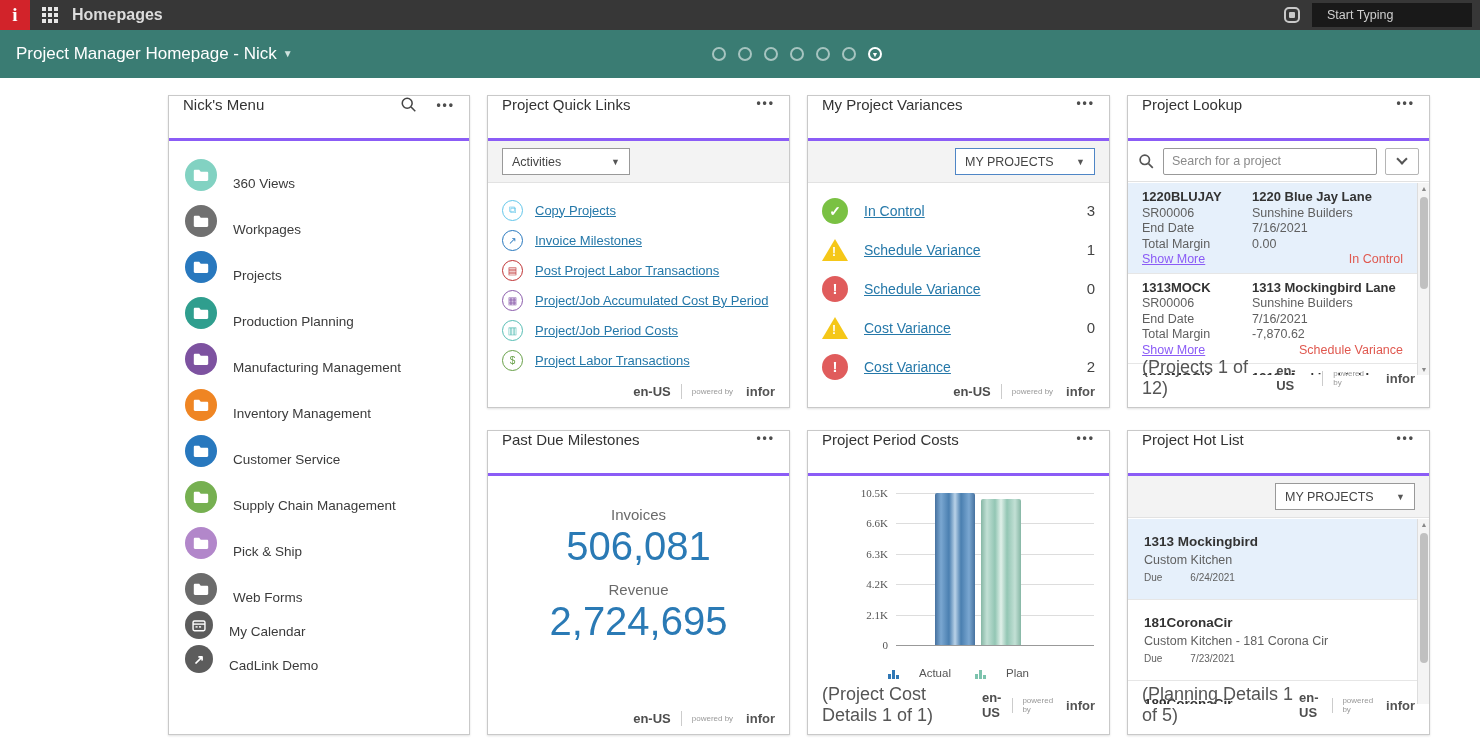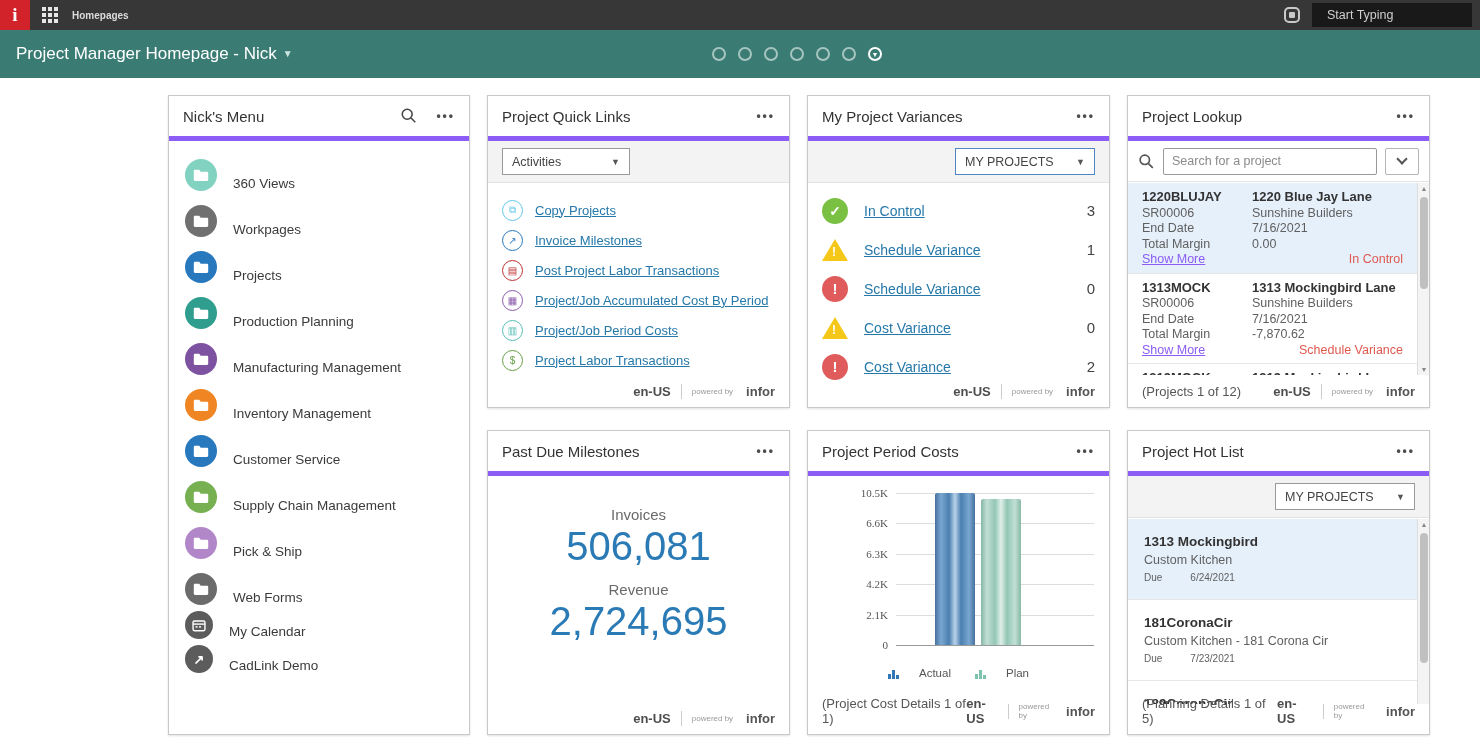--- a/index.html
+++ b/index.html
@@ -7,21 +7,21 @@
     font-family:"Liberation Sans", sans-serif; color:#333; }
 
   
   .topbar { height:30px; background:#373737; display:flex; align-items:center; position:relative; }
   .brand-logo { width:30px; height:30px; background:#d2232a; color:#fff; display:flex;
     align-items:center; justify-content:center; font-weight:bold; font-size:19px;
     font-family:"Liberation Serif", serif; cursor:pointer; }
   .apps-icon { margin-left:12px; display:grid; grid-template-columns:repeat(3,4px);
     grid-template-rows:repeat(3,4px); gap:2px; cursor:pointer; }
   .apps-icon span { background:#e6e6e6; width:4px; height:4px; }
-  .topbar-app { margin-left:14px; font-size:10px; font-weight:bold; color:#dcdcdc; cursor:pointer; }
+  .topbar-app { margin-left:14px; font-size:16px; font-weight:bold; color:#dcdcdc; cursor:pointer; }
   .topbar-right { position:absolute; right:8px; top:3px; display:flex; align-items:center; gap:12px; }
   .screen-icon { width:16px; height:16px; border:2px solid #c9c9c9; border-radius:5px;
     display:flex; align-items:center; justify-content:center; cursor:pointer; }
   .screen-icon i { width:6px; height:6px; background:#c9c9c9; border-radius:1px; display:block; }
   .top-search { width:160px; height:24px; background:#191919; display:flex; align-items:center;
     padding:0 8px; gap:7px; }
   .top-search input { flex:1; background:transparent; border:none; outline:none; color:#ddd;
     font-size:12.5px; font-family:"Liberation Sans", sans-serif; }
   .top-search input::placeholder { color:#cfcfcf; }
 
@@ -35,37 +35,37 @@
   .dot.active i { font-style:normal; color:#fff; font-size:7px; line-height:1; }
 
   
   .content { padding:17px 0 0 168px; }
   .grid { display:grid; grid-template-columns:302px 303px 303px 303px;
     grid-template-rows:313px 305px; column-gap:17px; row-gap:22px; }
   .card { background:#fff; border:1px solid #c9c9c9; box-shadow:0 1px 2px rgba(0,0,0,.12);
     position:relative; overflow:hidden; }
   .card.menu { grid-row:1 / span 2; }
 
-  .card-header { height:45px; border-bottom:5px solid #8b5cf6; display:flex; align-items:center;
+  .card-header { height:45px; border-bottom:3px solid #8b5cf6; display:flex; align-items:flex-start;
     padding:0 14px; }
   .card-title { font-size:15px; font-weight:500; color:#333; flex:1; }
   .hdr-actions { display:flex; align-items:center; gap:18px; }
   .ellipsis-btn { color:#4d4d4d; font-size:12px; letter-spacing:2px; cursor:pointer; font-weight:bold; }
   .hdr-search { cursor:pointer; display:flex; }
 
   .gray-band { height:42px; background:#f3f3f3; border-bottom:1px solid #e2e2e2;
     display:flex; align-items:center; padding:0 14px; }
   .select { background:#fff; border:1px solid #999; height:27px; display:flex; align-items:center;
     justify-content:space-between; padding:0 9px; font-size:12.5px; color:#444; cursor:pointer; }
   .select .sel-caret { font-size:9px; color:#555; margin-left:10px; }
   .select.blue { border:1px solid #4f86c6; }
 
   .card-footer { position:absolute; bottom:8px; left:14px; right:14px; display:flex;
     align-items:center; justify-content:space-between; }
-  .footer-count { font-size:13px; color:#555; }
+  .footer-count { font-size:18px; color:#555; }
   .locale-group { display:flex; align-items:center; gap:10px; margin-left:auto; }
   .locale { font-size:13px; font-weight:bold; color:#4d4d4d; cursor:pointer; }
   .v-divider { width:1px; height:15px; background:#ccc; }
   .powered { font-size:8px; color:#999; }
   .infor-brand { font-size:13px; font-weight:bold; color:#545454; margin-left:3px; }
 
   
   .menu-list { padding:4px 16px 0; }
   .menu-item { display:flex; align-items:flex-end; gap:16px; height:46px; cursor:pointer; }
   .menu-item.small { height:34px; }

